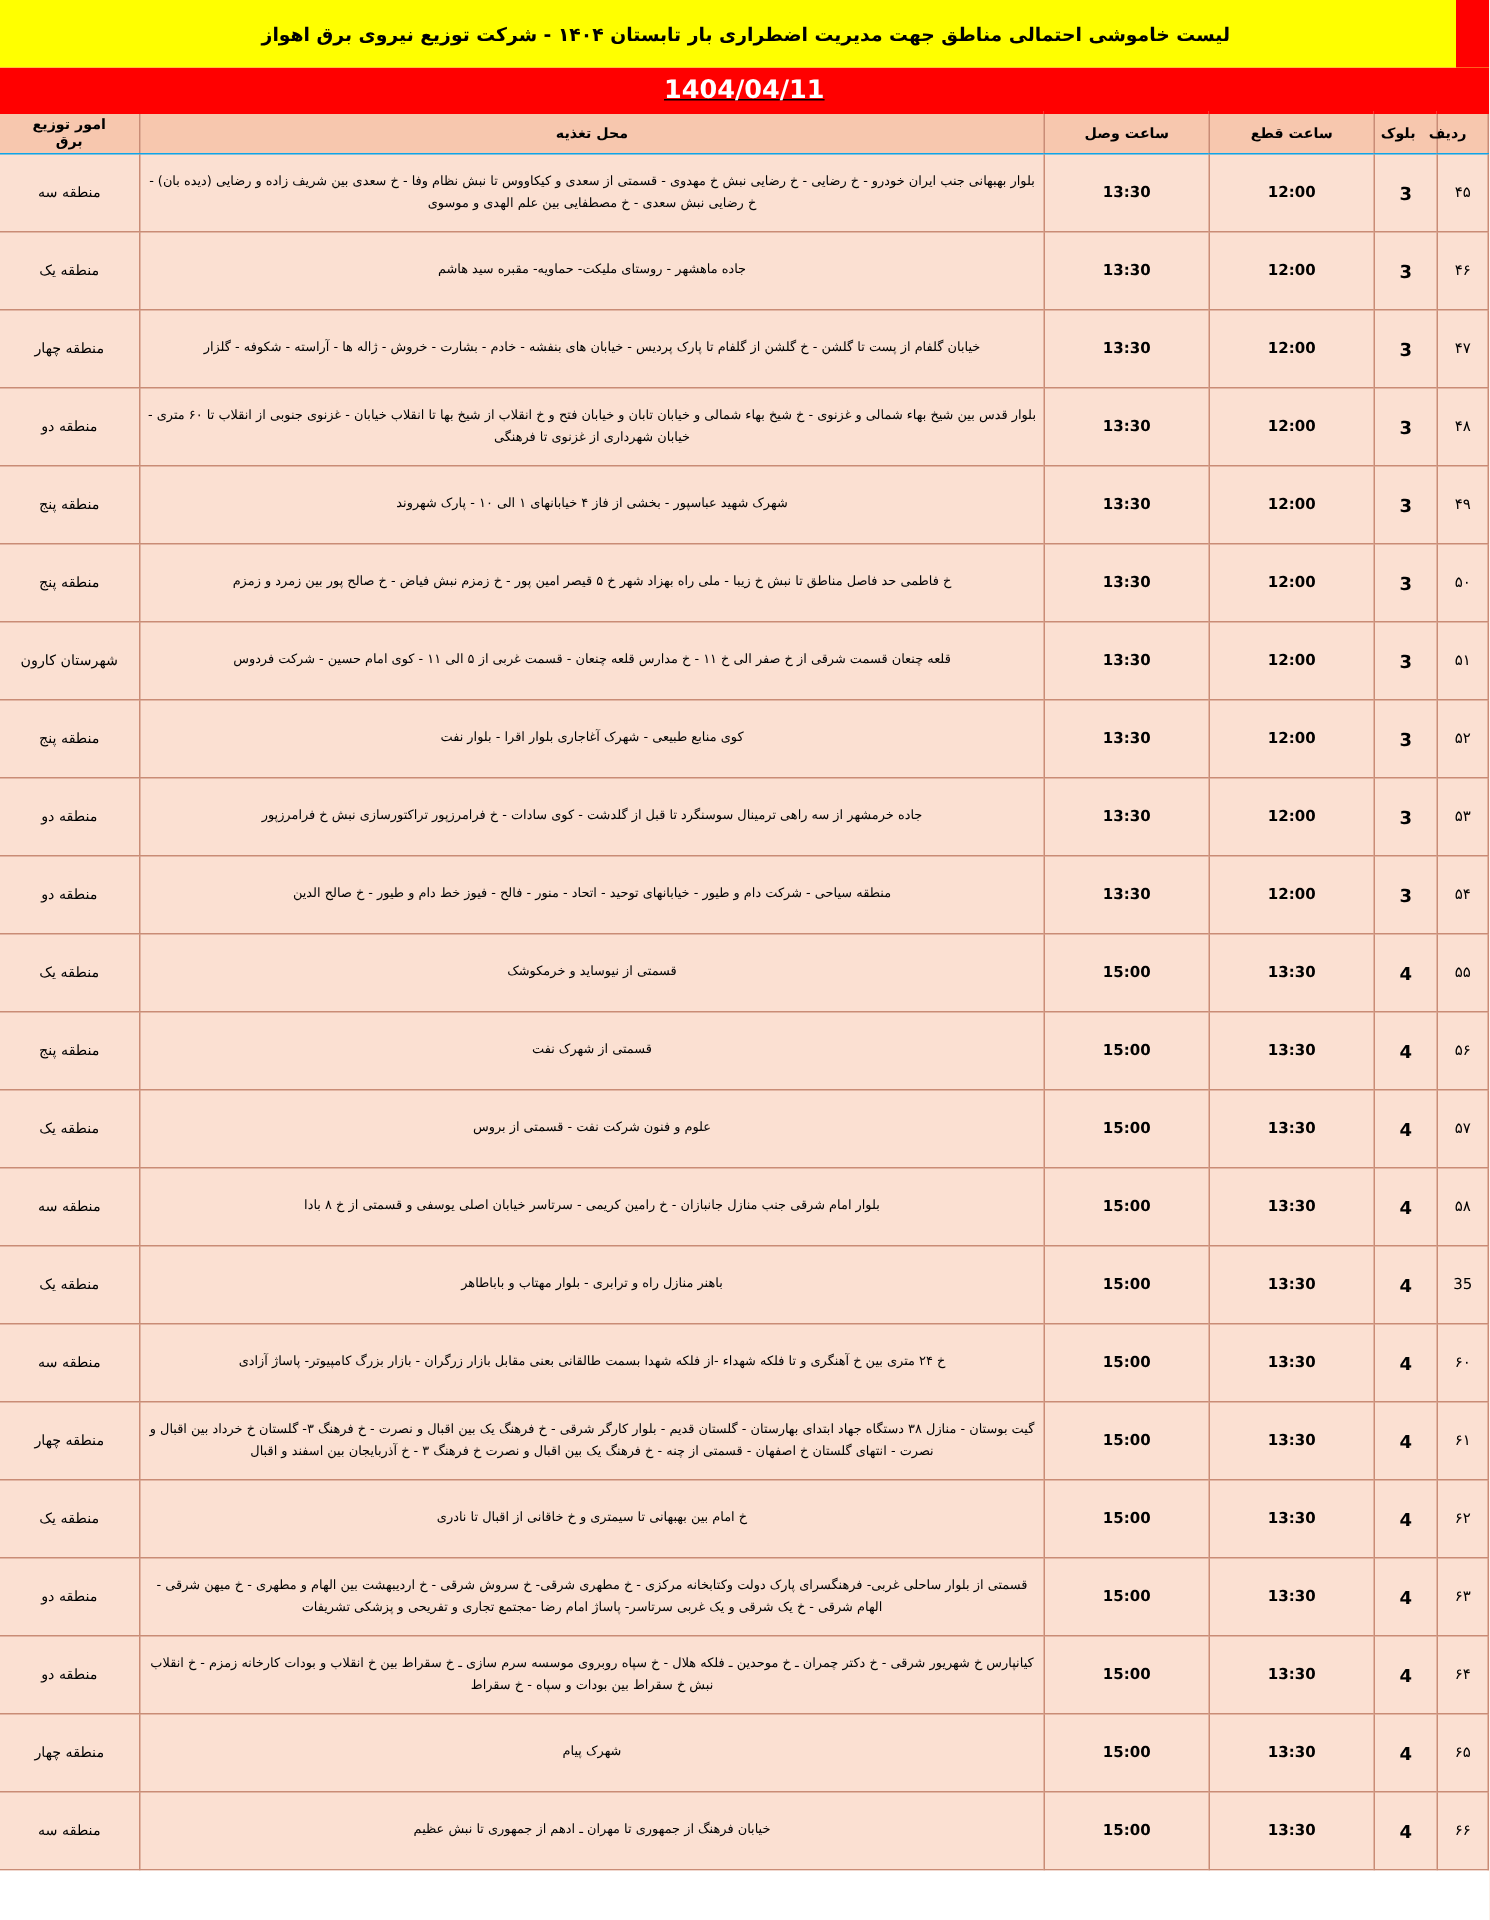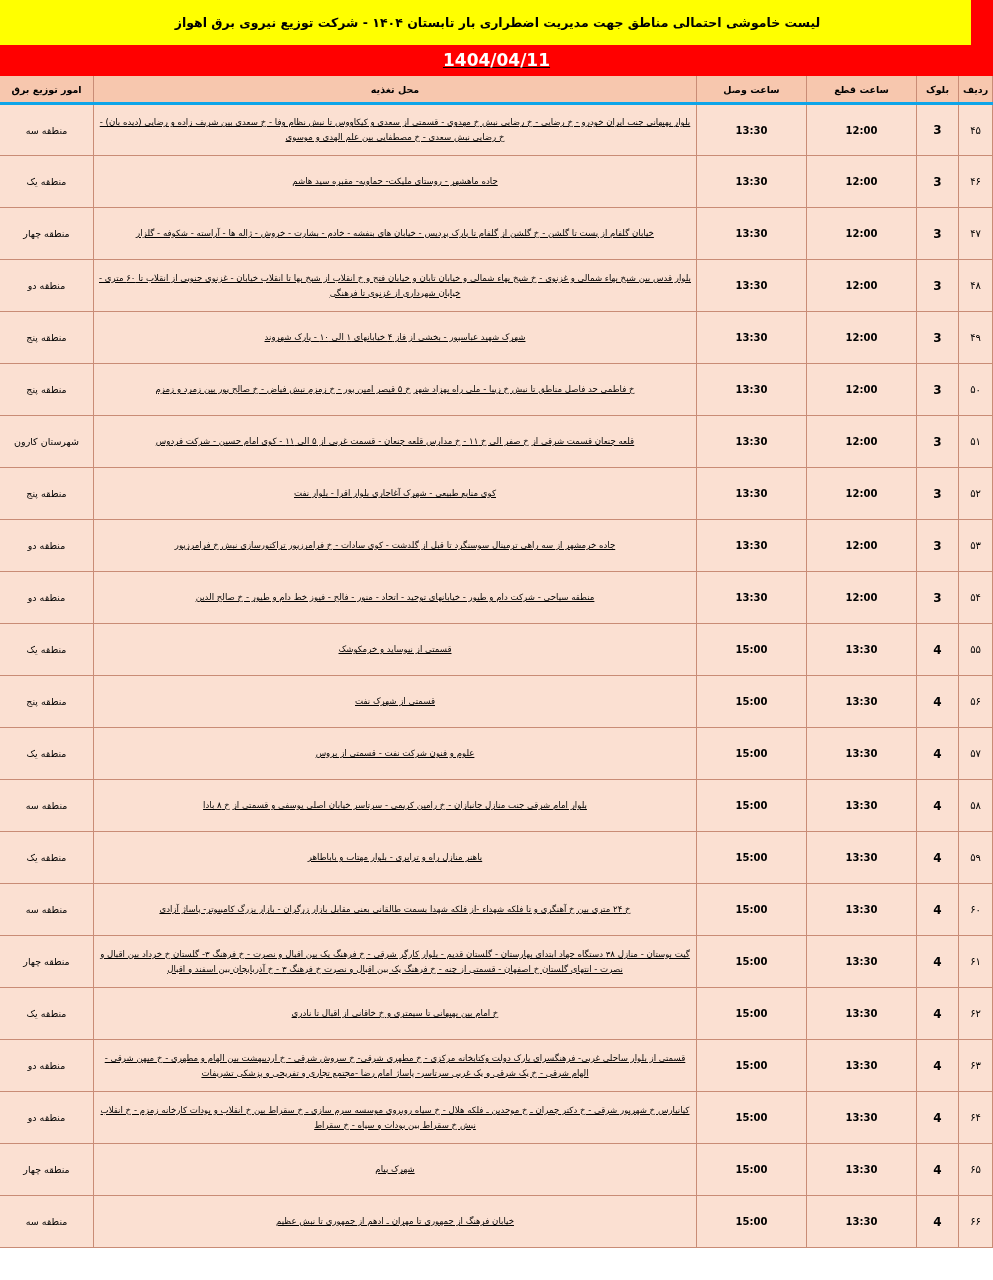--- a/index.html
+++ b/index.html
@@ -72,23 +72,23 @@
     vertical-align: middle;
     text-align: center;
     color: #000000;
     background: #fbe0d2;
   }
   table.schedule thead th {
     background: #f7c7ae;
     font-size: 9.5px;
     font-weight: bold;
     height: 22px;
-    padding: 2px 3px;
+    padding: 2px 14px;
     border-top: 2px solid #ff0000;
-    border-bottom: 3px solid #0ea5e9;
+    border-bottom: 1px solid #0ea5e9;
   }
 
   
   col.c-radif   { width: 34px; }
   col.c-block   { width: 42px; }
   col.c-cut     { width: 110px; }
   col.c-connect { width: 110px; }
   col.c-addr    { width: 603px; }
   col.c-area    { width: 94px; }
 
@@ -105,21 +105,20 @@
     font-size: 10px;
     font-weight: bold;
     direction: ltr;
     font-family: "DejaVu Sans", "Liberation Sans", sans-serif;
   }
   td.addr {
     font-size: 8.6px;
     line-height: 1.7;
     text-align: center;
     padding: 6px 8px;
-    text-decoration: underline;
   }
   td.area {
     font-size: 9.5px;
     font-weight: normal;
   }
 
   tr.data-row { height: 52px; }
 </style>
 </head>
 <body>
@@ -260,21 +259,21 @@
         </tr>
         <tr class="data-row">
           <td class="radif">۵۸</td>
           <td class="block">4</td>
           <td class="time">13:30</td>
           <td class="time">15:00</td>
           <td class="addr">بلوار امام شرقی جنب منازل جانبازان - خ رامین کریمی - سرتاسر خیابان اصلی یوسفی و قسمتی از خ ۸ بادا</td>
           <td class="area">منطقه سه</td>
         </tr>
         <tr class="data-row">
-          <td class="radif">۵۹</td>
+          <td class="radif">35</td>
           <td class="block">4</td>
           <td class="time">13:30</td>
           <td class="time">15:00</td>
           <td class="addr">باهنر منازل راه و ترابری - بلوار مهتاب و باباطاهر</td>
           <td class="area">منطقه یک</td>
         </tr>
         <tr class="data-row">
           <td class="radif">۶۰</td>
           <td class="block">4</td>
           <td class="time">13:30</td>

